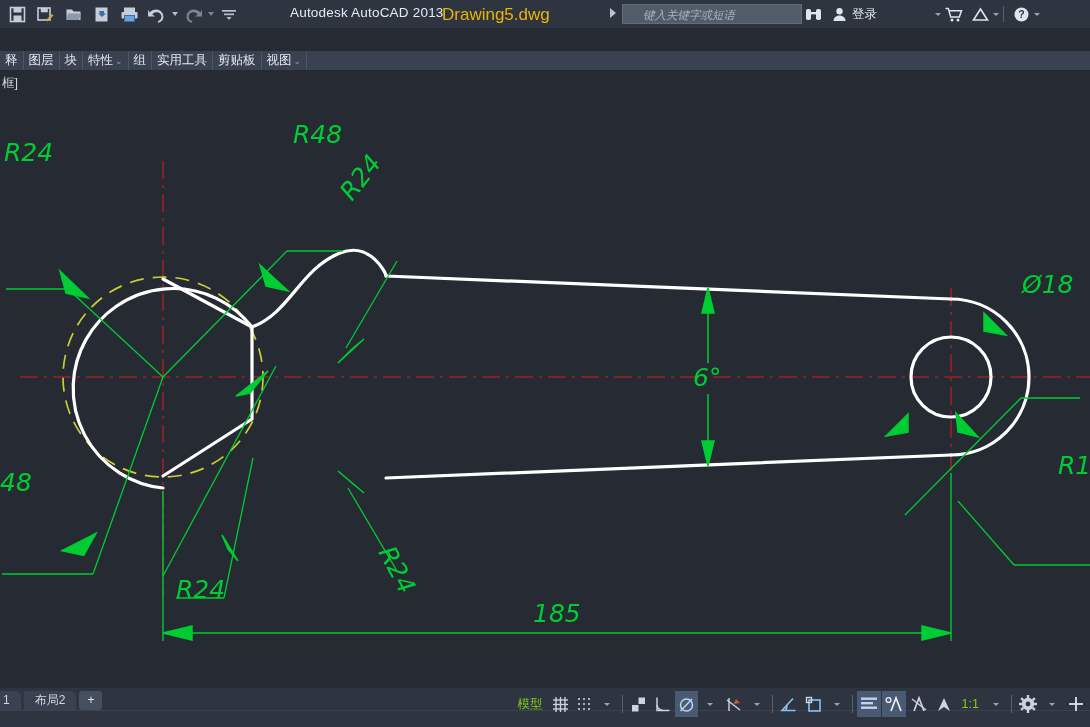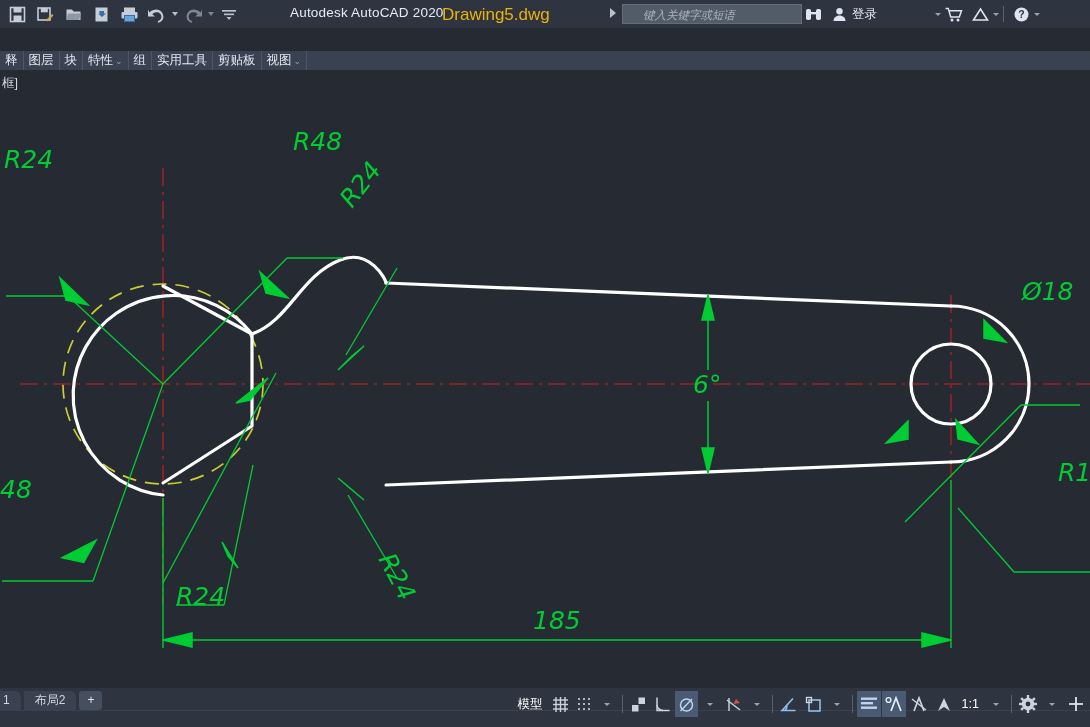--- a/index.html
+++ b/index.html
@@ -86,21 +86,21 @@
 
   
   .cmdstrip {
     position: absolute; left: 0; top: 70px; width: 1090px; height: 26px;
     background: #252a33; color: #d2d9e2; font-size: 12.5px;
     display: flex; align-items: center; padding-left: 2px;
   }
 
   
   .canvas {
-    position: absolute; left: 0; top: 108px; width: 1090px; height: 592px;
+    position: absolute; left: 0; top: 101px; width: 1090px; height: 592px;
     background: #252a33; overflow: hidden;
   }
   .canvas svg { display: block; }
 
   
   .botbar {
     position: absolute; left: 0; top: 688px; width: 1090px; height: 39px;
     background: #2e3440;
   }
   .tabstrip { position: absolute; left: 0; top: 0; height: 22px; display: flex; align-items: flex-end; }
@@ -112,21 +112,21 @@
   .ltab.plus { padding: 0 8px; color: #dfe5ec; background: #464f5e; border-radius: 3px; }
   .status {
     position: absolute; right: 0; top: 1px; height: 30px;
     display: flex; align-items: center; gap: 1px; padding-right: 2px;
   }
   .sb {
     min-width: 22px; height: 26px; display: flex; align-items: center;
     justify-content: center; color: #ccd4de; padding: 0 3px;
   }
   .sb.active { background: #4a5a73; }
-  .sb.txt { font-size: 12.5px; color: #ffffff; padding: 0 5px; }
+  .sb.txt { font-size: 12.5px; color: #84cc16; padding: 0 5px; }
   .sb svg { display: block; }
   .sb-sep { width: 1px; height: 18px; background: #59616e; margin: 0 3px; }
   .statusline {
     position: absolute; left: 0; top: 22px; width: 1090px; height: 1px;
     background: #3a4150;
   }
 </style>
 </head>
 <body>
 
@@ -180,21 +180,21 @@
       </div>
       <div class="caret" style="border-top-color:#7d8794"></div>
       <div class="qat-btn">
         <svg width="16" height="13" viewBox="0 0 16 13">
             <rect x="1" y="2" width="14" height="1.7" fill="#b9c2cc"></rect>
             <rect x="3" y="5.5" width="10" height="1.7" fill="#b9c2cc"></rect>
             <path d="M5.5 9 L10.5 9 L8 12 Z" fill="#b9c2cc"></path>
           </svg>
       </div>
     </div>
-    <div class="title-text">Autodesk AutoCAD 2020</div>
+    <div class="title-text">Autodesk AutoCAD 2013</div>
     <div class="doc-text">Drawing5.dwg</div>
     <div class="search-arrow"></div>
     <div class="searchbox">
       <input type="text" placeholder="键入关键字或短语" style="">
     </div>
     <div class="tb-right">
       <div class="qat-btn">
         <svg width="17" height="15" viewBox="0 0 17 15">
             <rect x="1" y="2" width="5" height="11" rx="1.8" fill="#dfe5ec"></rect>
             <rect x="11" y="2" width="5" height="11" rx="1.8" fill="#dfe5ec"></rect>

